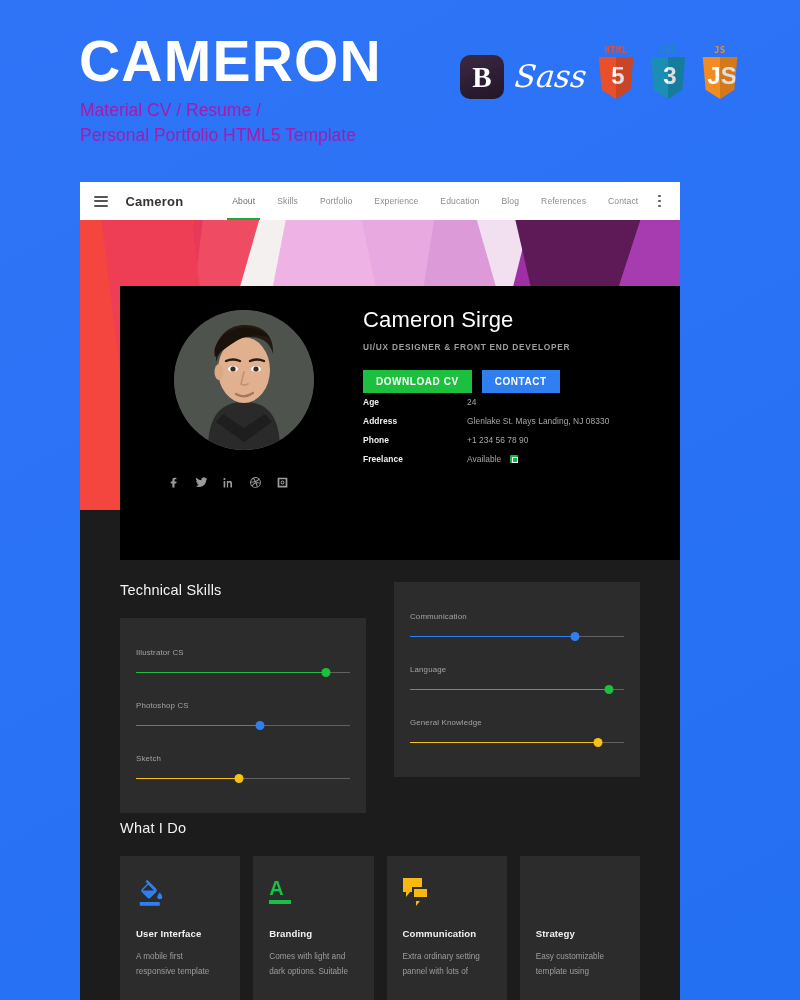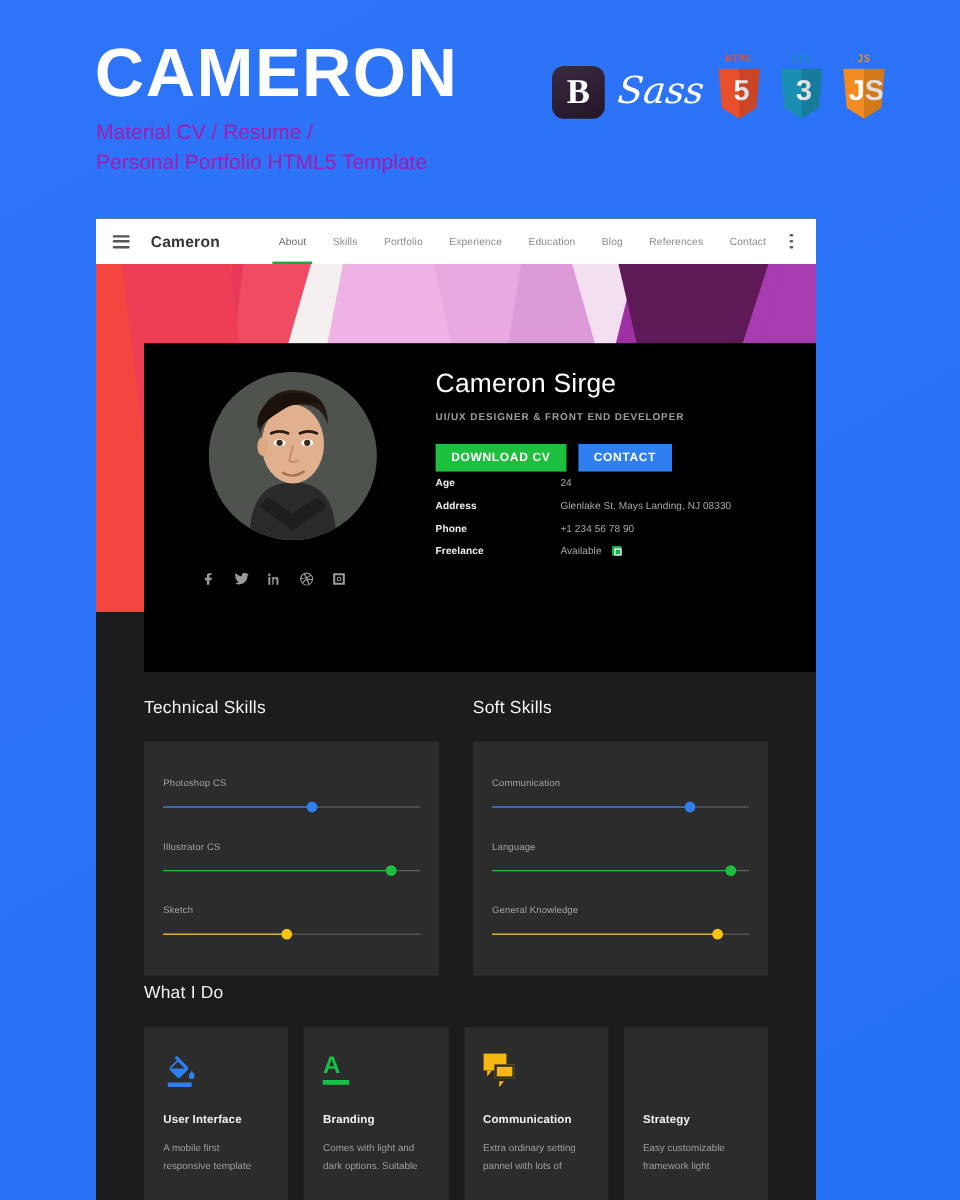--- a/index.html
+++ b/index.html
@@ -433,48 +433,47 @@
         </div>
       </div>
     </div>
   </div>
 
   <div class="skills-wrap">
     <div class="skills-col">
       <div class="section-title">Technical Skills</div>
       <div class="skills-card">
         <div class="skill">
+          <div class="skill-label">Illustrator CS</div>
+          <div class="slider">
+            <div class="slider-track"></div>
+            <div class="slider-fill" style="width: 89%; background: rgb(29, 191, 62);"></div>
+            <div class="slider-knob" style="left: 89%; background: rgb(29, 191, 62);"></div>
+          </div>
+        </div>
+        <div class="skill">
           <div class="skill-label">Photoshop CS</div>
           <div class="slider">
             <div class="slider-track"></div>
             <div class="slider-fill" style="width: 58%; background: rgb(47, 127, 240);"></div>
             <div class="slider-knob" style="left: 58%; background: rgb(47, 127, 240);"></div>
-          </div>
-        </div>
-        <div class="skill">
-          <div class="skill-label">Illustrator CS</div>
-          <div class="slider">
-            <div class="slider-track"></div>
-            <div class="slider-fill" style="width: 89%; background: rgb(29, 191, 62);"></div>
-            <div class="slider-knob" style="left: 89%; background: rgb(29, 191, 62);"></div>
           </div>
         </div>
         <div class="skill">
           <div class="skill-label">Sketch</div>
           <div class="slider">
             <div class="slider-track"></div>
             <div class="slider-fill" style="width: 48%; background: rgb(247, 194, 21);"></div>
             <div class="slider-knob" style="left: 48%; background: rgb(247, 194, 21);"></div>
           </div>
         </div>
       </div>
     </div>
 
     <div class="skills-col">
-      <div class="section-title">Soft Skills</div>
       <div class="skills-card">
         <div class="skill">
           <div class="skill-label">Communication</div>
           <div class="slider">
             <div class="slider-track"></div>
             <div class="slider-fill" style="width: 77%; background: rgb(47, 127, 240);"></div>
             <div class="slider-knob" style="left: 77%; background: rgb(47, 127, 240);"></div>
           </div>
         </div>
         <div class="skill">
@@ -531,18 +530,18 @@
         </div>
         <div class="wcard-title">Communication</div>
         <div class="wcard-text">Extra ordinary setting pannel with lots of</div>
       </div>
 
       <div class="wcard">
         <div class="wcard-icon">
           <div class="ic-dots-wrap" id="dots-host"><span style="left: 9px; top: 0px; background: rgb(240, 64, 26);"></span><span style="left: 17px; top: 0px; background: rgb(240, 64, 26);"></span><span style="left: 4px; top: 6px; background: rgb(240, 64, 26);"></span><span style="left: 12px; top: 6px; background: rgb(240, 64, 26);"></span><span style="left: 20px; top: 6px; background: rgb(240, 64, 26);"></span><span style="left: 0px; top: 12px; background: rgb(240, 64, 26);"></span><span style="left: 8px; top: 12px; background: rgb(240, 64, 26);"></span><span style="left: 16px; top: 12px; background: rgb(240, 64, 26);"></span><span style="left: 4px; top: 18px; background: rgb(240, 64, 26);"></span><span style="left: 12px; top: 18px; background: rgb(240, 64, 26);"></span><span style="left: 8px; top: 24px; background: rgb(240, 64, 26);"></span></div>
         </div>
         <div class="wcard-title">Strategy</div>
-        <div class="wcard-text">Easy customizable framework light</div>
+        <div class="wcard-text">Easy customizable template using</div>
       </div>
 
     </div>
   </div>
 </div>
 
 </body></html>

